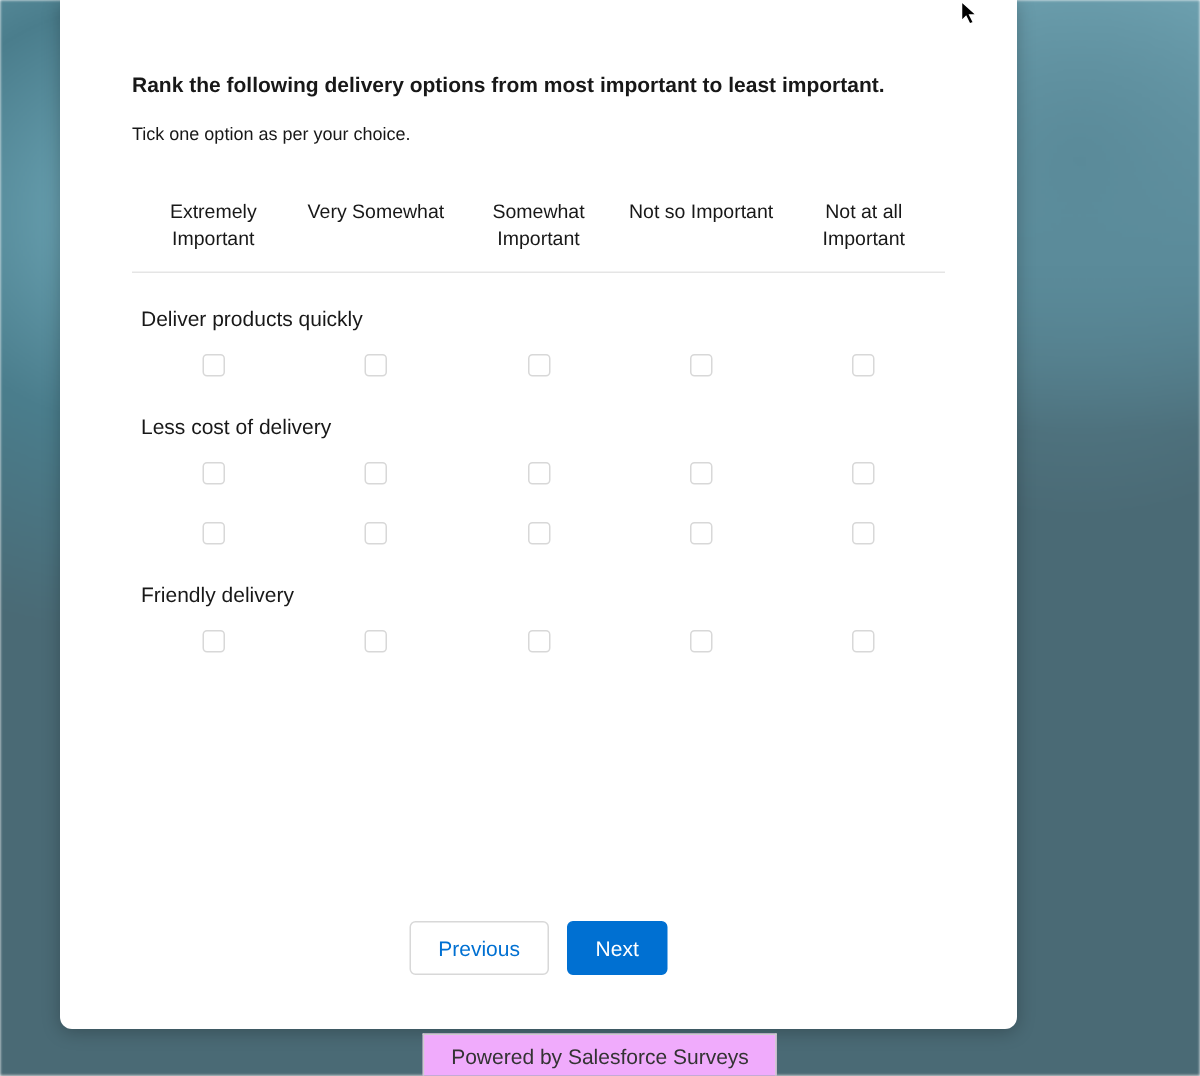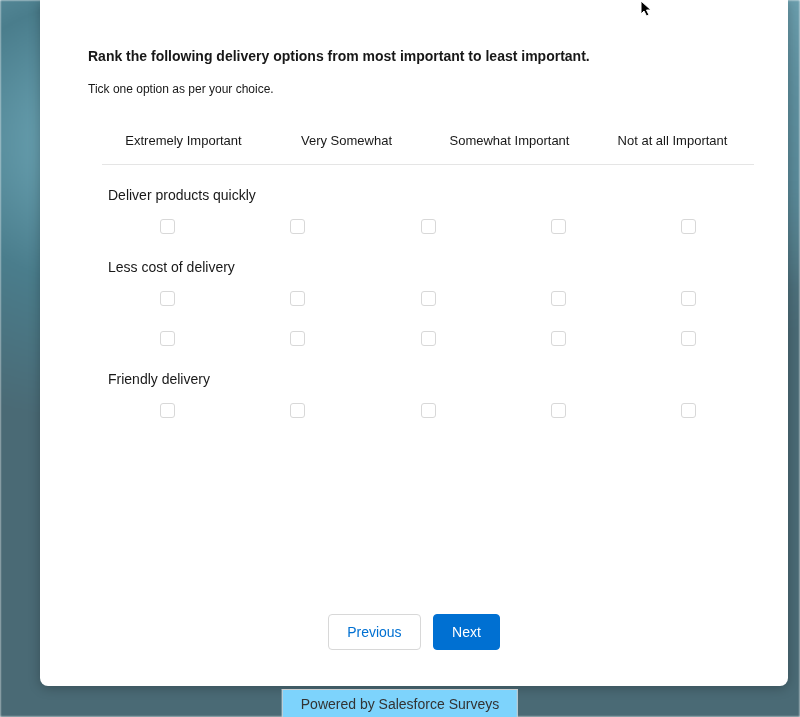--- a/index.html
+++ b/index.html
@@ -33,21 +33,21 @@
     left: 640px;
     width: 14px;
     height: 18px;
     pointer-events: none;
     z-index: 10;
   }
   .card {
     position: absolute;
     top: 0;
     left: 40px;
-    width: 748px;
+    width: 638px;
     height: 686px;
     background: #fff;
     border-radius: 0 0 8px 8px;
     box-shadow: 0 2px 12px rgba(0,0,0,0.25);
     padding: 48px 48px 15px 48px;
   }
   .question-title {
     font-size: 14px;
     font-weight: 700;
     color: #181818;
@@ -55,21 +55,20 @@
   }
   .instruction {
     font-size: 12px;
     color: #181818;
     margin: 0 0 36px 0;
   }
   .matrix {
     width: 100%;
     font-size: 13px;
     color: #181818;
-    margin-left: 14px;
   }
   .header-row {
     display: flex;
     padding: 0 0 14px 0;
     border-bottom: 1px solid #e5e5e5;
   }
   .col-h {
     flex: 1;
     text-align: center;
     padding: 0 4px;
@@ -124,21 +123,21 @@
   .btn-next {
     background: #0070d2;
     border: 1px solid #0070d2;
     color: #fff;
   }
   .footer {
     position: absolute;
     bottom: 0;
     left: 50%;
     transform: translateX(-50%);
-    background: #7dd3fc;
+    background: #f0abfc;
     border: 1px solid #ccc;
     border-bottom: none;
     padding: 6px 18px 5px 18px;
     font-size: 14px;
     color: #333;
   }
 </style>
 </head>
 <body>
 
@@ -151,20 +150,21 @@
 <div class="card">
 
   <p class="question-title">Rank the following delivery options from most important to least important.</p>
   <p class="instruction">Tick one option as per your choice.</p>
 
   <div class="matrix">
     <div class="header-row">
       <div class="col-h">Extremely Important</div>
       <div class="col-h">Very Somewhat</div>
       <div class="col-h">Somewhat Important</div>
+      <div class="col-h">Not so Important</div>
       <div class="col-h">Not at all Important</div>
     </div>
 
     <div class="row-block">
       <div class="row-label">Deliver products quickly</div>
       <div class="cb-row">
         <div class="cb-cell"><span class="cb"></span></div>
         <div class="cb-cell"><span class="cb"></span></div>
         <div class="cb-cell"><span class="cb"></span></div>
         <div class="cb-cell"><span class="cb"></span></div>

